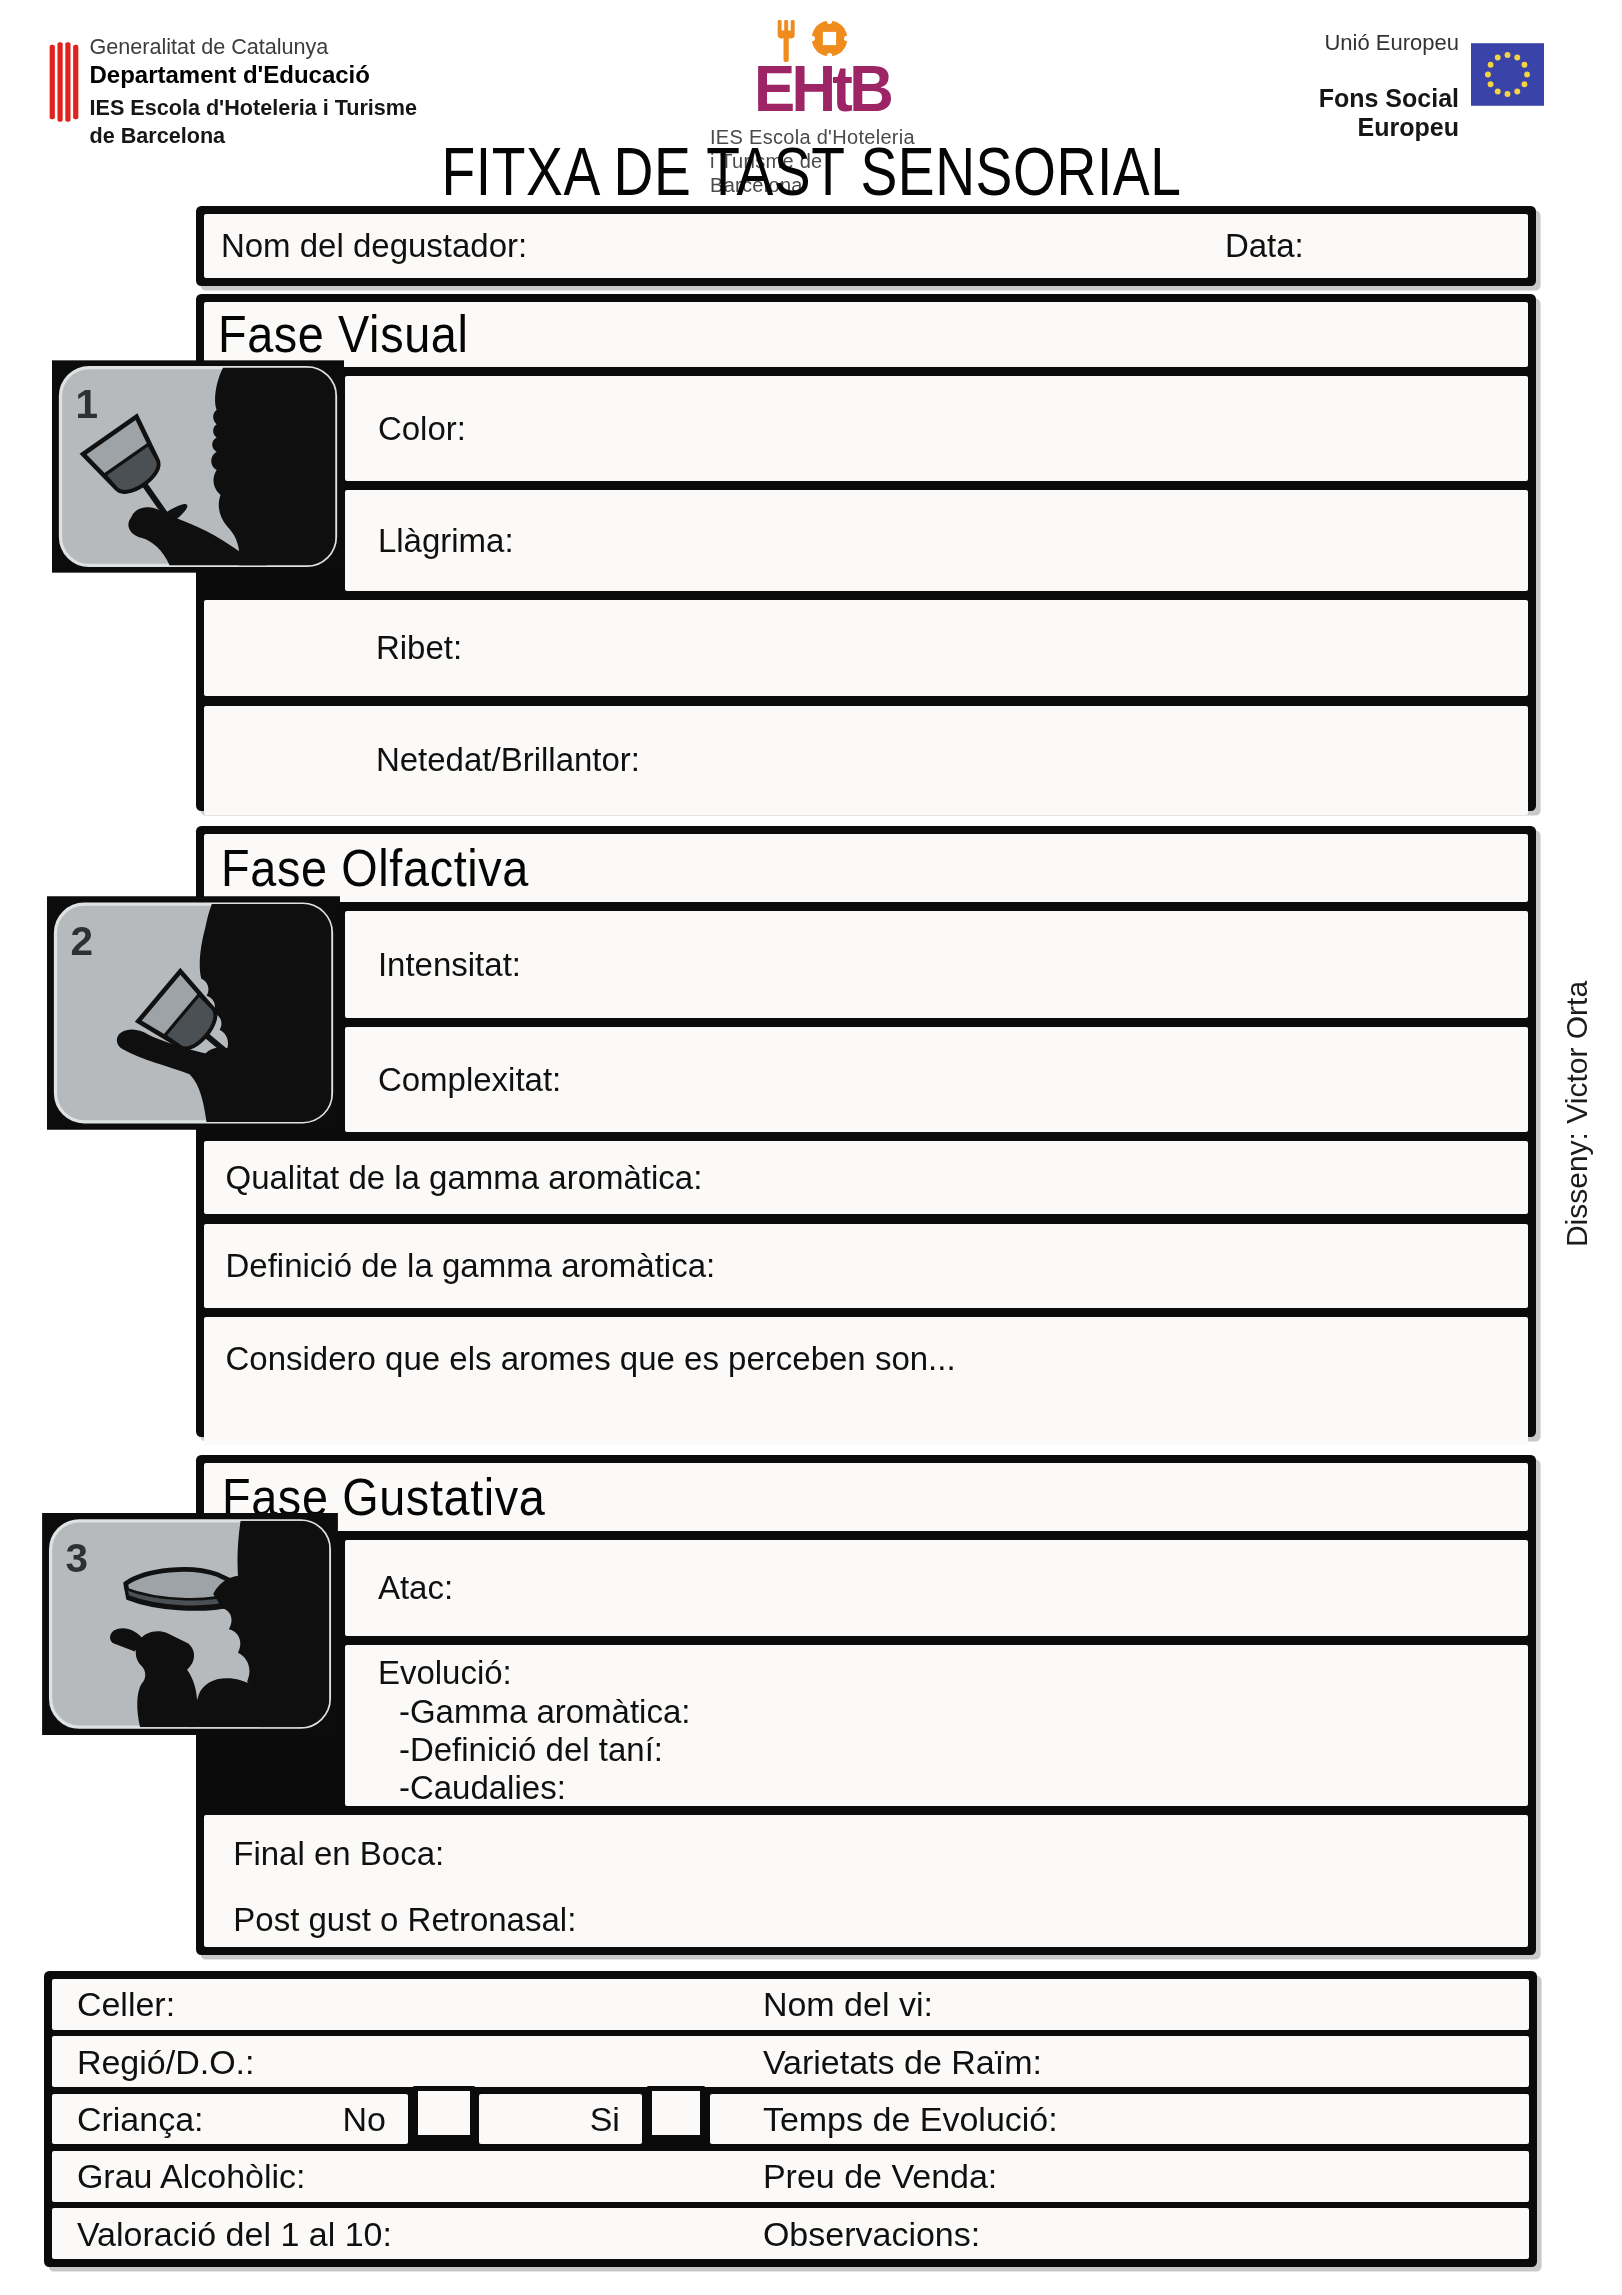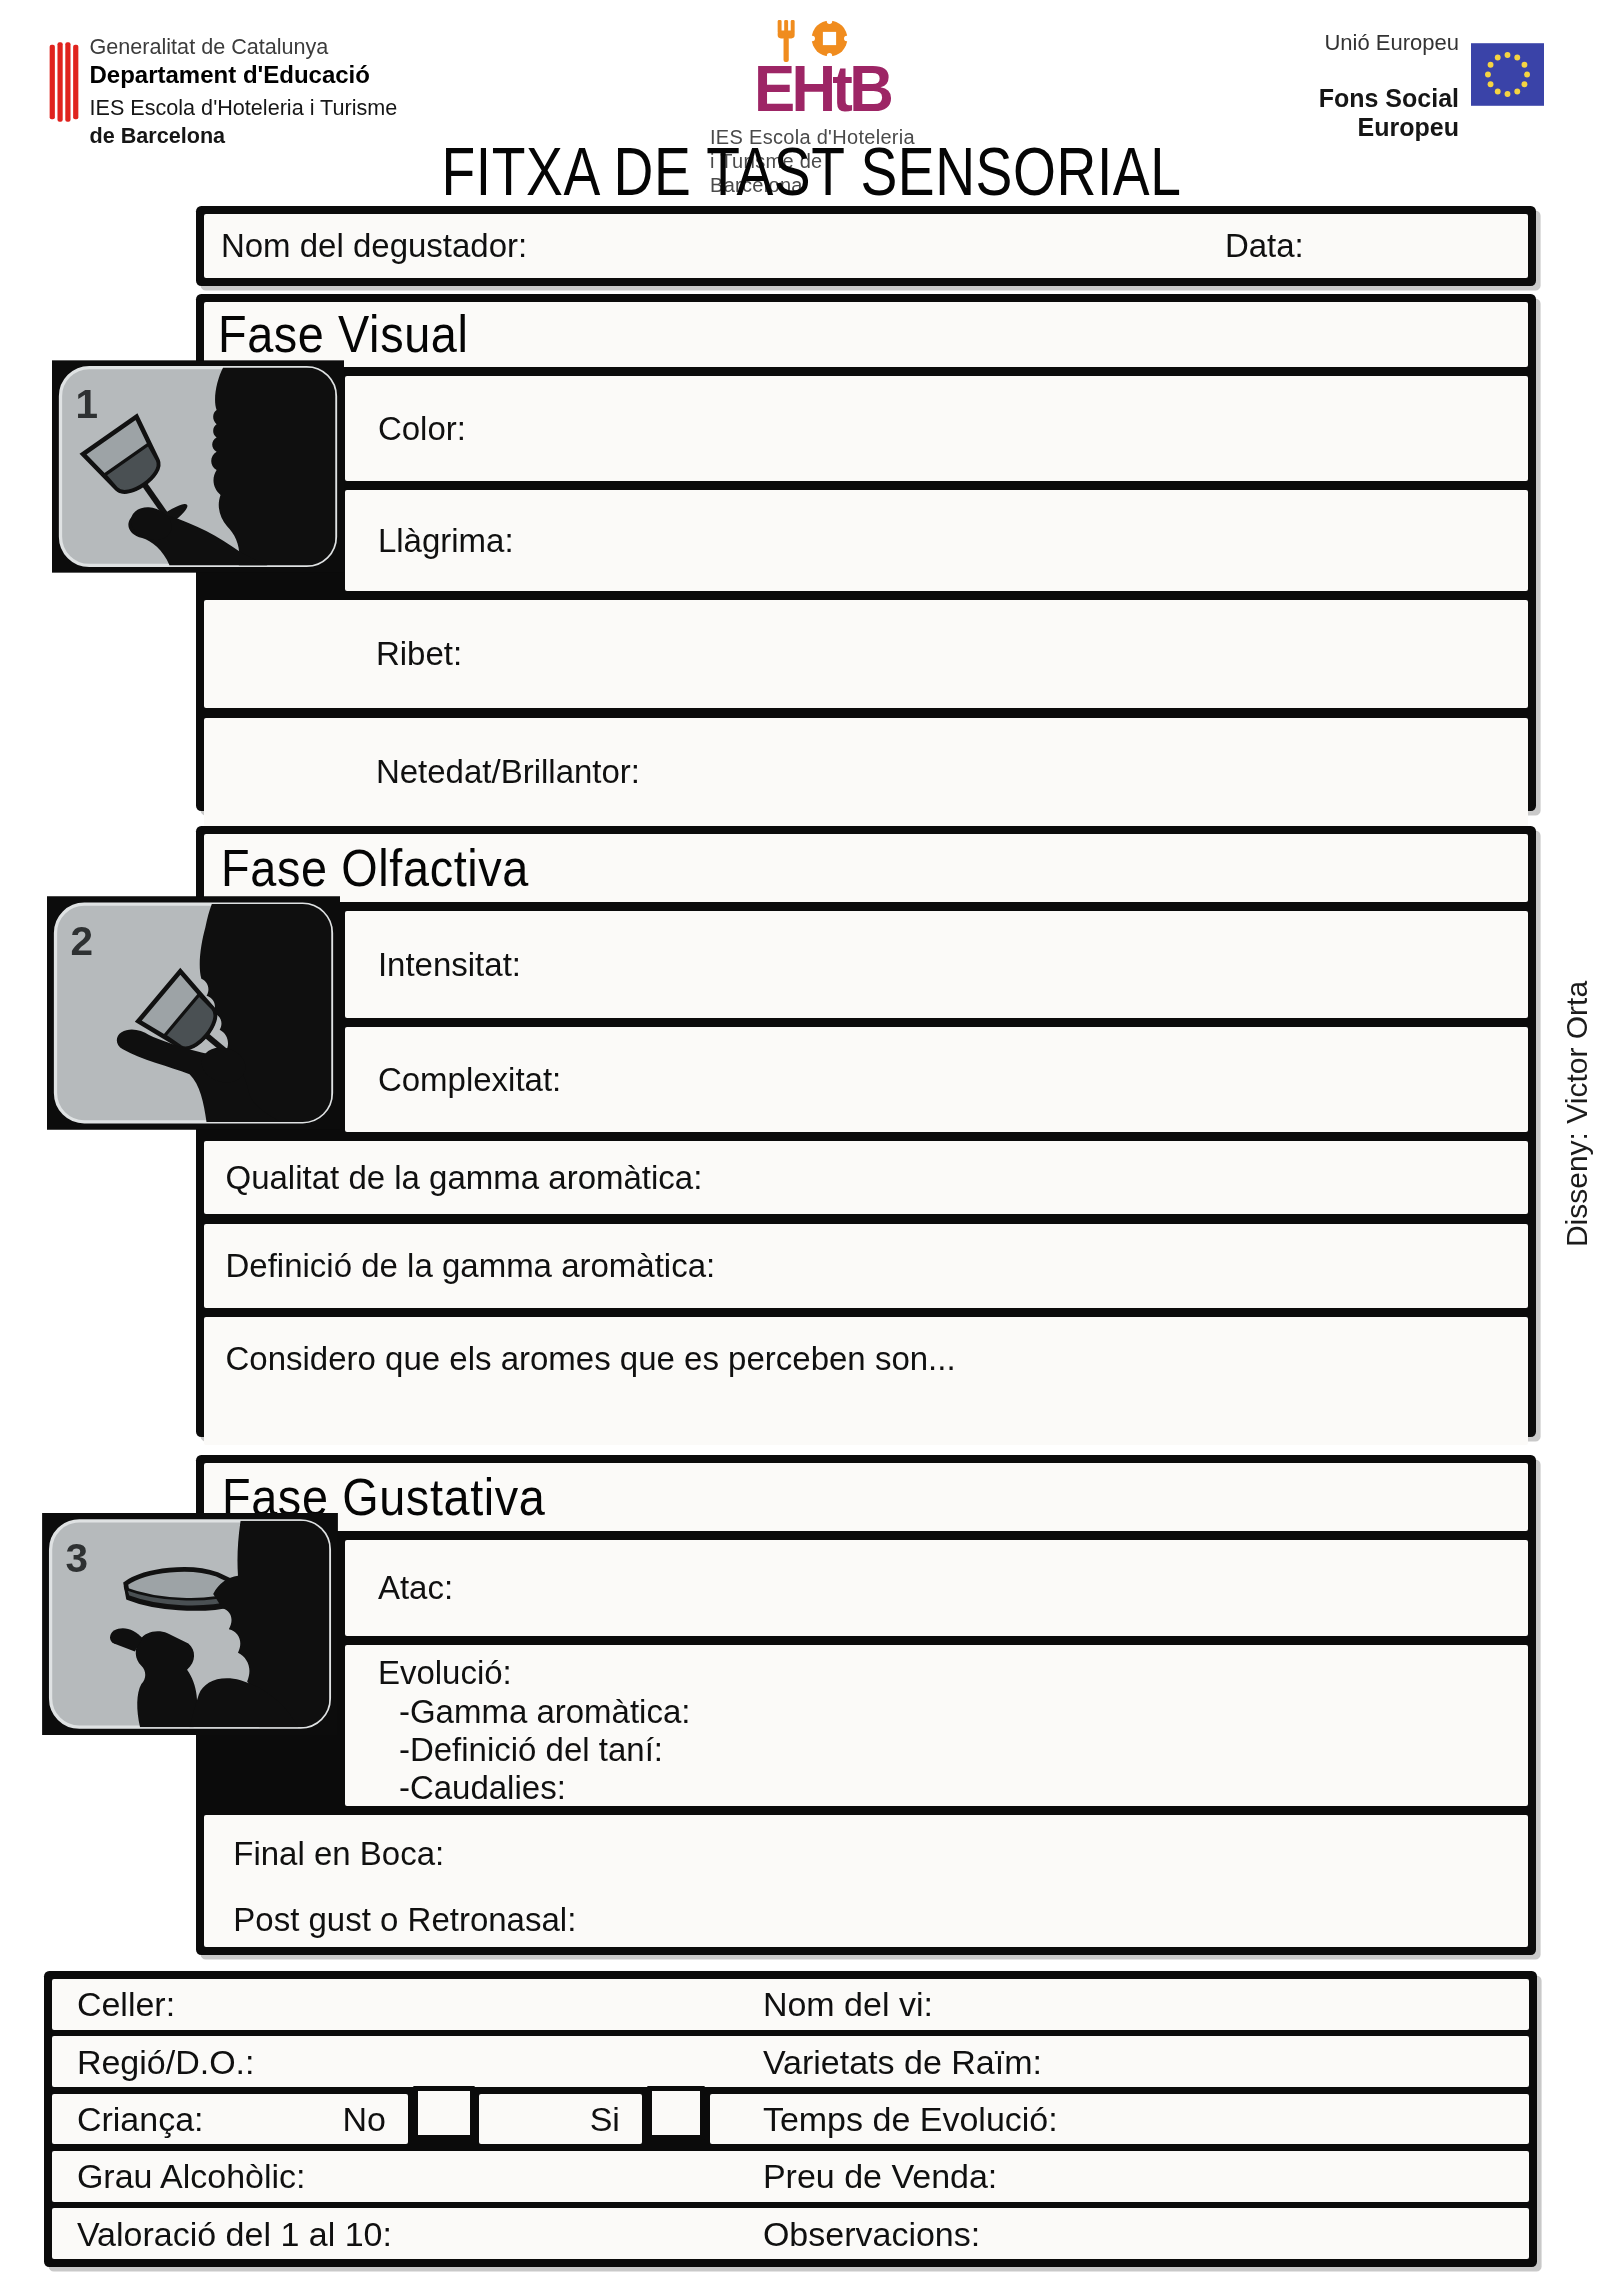--- a/index.html
+++ b/index.html
@@ -9,21 +9,21 @@
   html,body{margin:0;padding:0;background:#ffffff;}
   #page{position:relative;width:1623px;height:2295px;background:#ffffff;
         font-family:"Liberation Sans",sans-serif;color:#101010;overflow:hidden;}
 
   
   .gen-logo{position:absolute;left:49px;top:34px;display:flex;align-items:flex-start;}
   .gen-logo svg{width:30px;height:80px;margin-top:7.9px;}
   .gen-text{margin-left:10.5px;}
   .gen-l1{font-size:21.6px;color:#3c3c3c;line-height:26px;}
   .gen-l2{font-size:24px;font-weight:bold;color:#000000;line-height:29px;}
-  .gen-l3{font-size:21.6px;font-weight:normal;color:#161616;line-height:30px;margin-top:3.9px;}
+  .gen-l3{font-size:21.6px;font-weight:bold;color:#161616;line-height:30px;margin-top:3.9px;}
   .gen-l4{font-size:21.6px;font-weight:bold;color:#161616;line-height:26px;}
 
   .ehtb-logo{position:absolute;left:710px;top:14.4px;width:209px;}
   .ehtb-icons{height:47px;position:relative;}
   .ehtb-icons .fork{position:absolute;left:67px;top:5.2px;width:18.3px;height:42px;}
   .ehtb-icons .plate{position:absolute;left:99px;top:3.9px;width:41px;height:41px;}
   .ehtb-word{font-size:65px;font-weight:bold;color:#9d2565;letter-spacing:-3.9px;
              line-height:56px;margin-left:44px;transform:scaleX(0.95);transform-origin:0 50%;}
   .ehtb-sub{margin-top:7.9px;font-size:20px;color:#4a4a4a;line-height:24px;letter-spacing:0.3px;}
 
@@ -59,21 +59,21 @@
   #sec-gustativa{left:196px;top:1455px;width:1340px;height:500px;}
 
   .indent{margin-left:141px;}
   .indent .lbl{left:33px;}
   .wide .lbl{left:172px;}
   .flush .lbl{left:21.6px;}
 
   #sec-visual .r-header{height:65px;}
   #sec-visual .r-color{height:105px;}
   #sec-visual .r-llagrima{height:101px;}
-  #sec-visual .r-ribet{height:108px;}
+  #sec-visual .r-ribet{height:96px;}
   #sec-visual .r-netedat{height:109px;}
 
   #sec-olfactiva .r-header{height:68px;}
   #sec-olfactiva .r-intensitat{height:107px;}
   #sec-olfactiva .r-complexitat{height:105px;}
   #sec-olfactiva .r-qualitat{height:73px;}
   #sec-olfactiva .r-definicio{height:84px;}
   #sec-olfactiva .r-considero{height:128px;}
   #sec-olfactiva .r-considero .lbl{top:23.6px;transform:none;}
 

